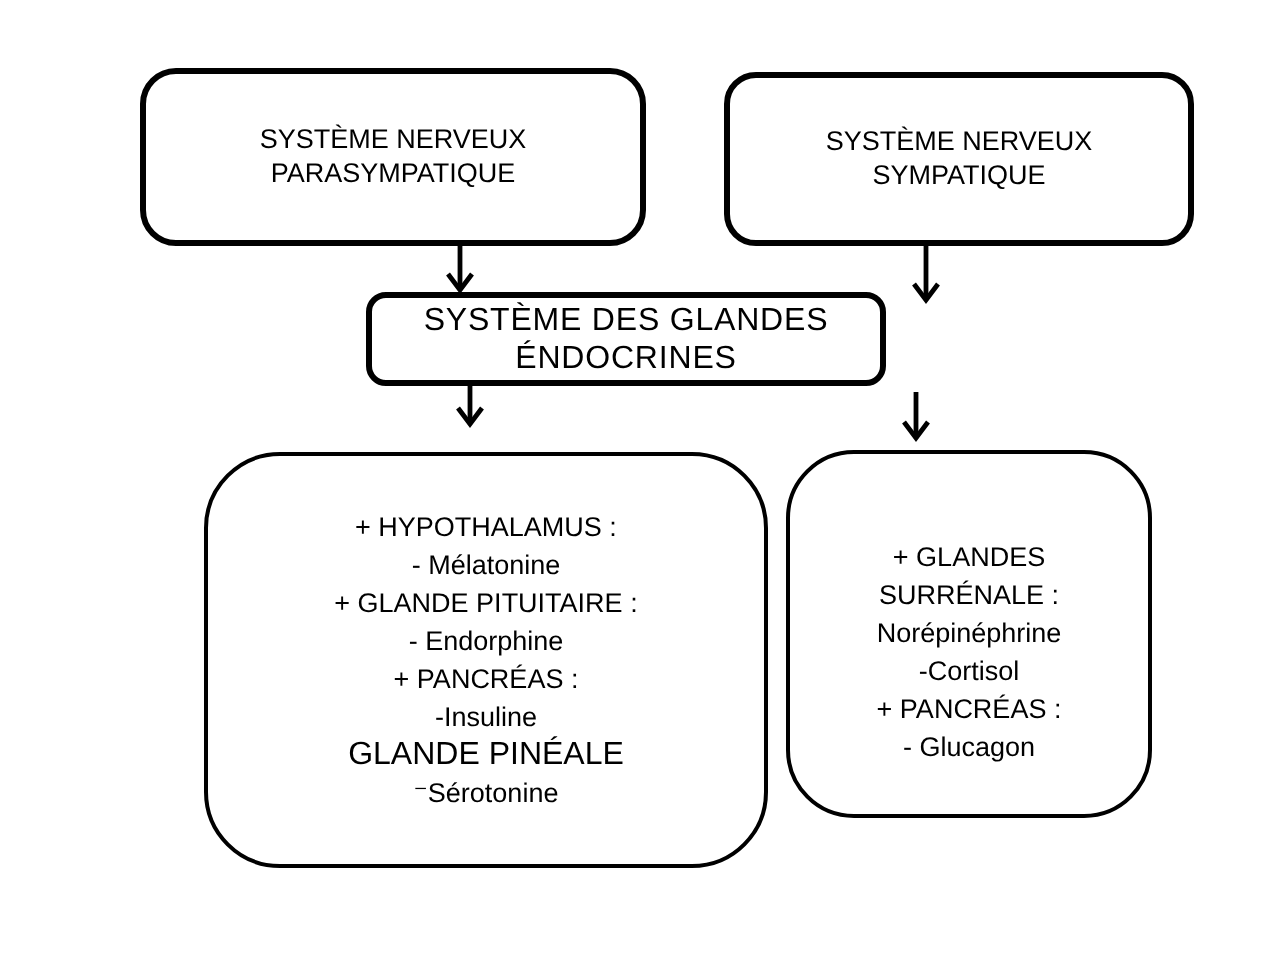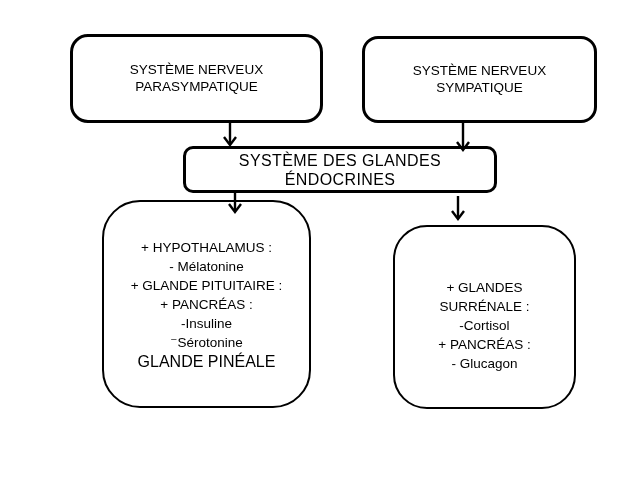--- a/index.html
+++ b/index.html
@@ -33,26 +33,26 @@
     left: 70px; top: 34px; width: 253px; height: 89px;
     border-radius: 18px;
     font-size: 13.5px; line-height: 16.5px;
   }
   #box-sympathetic {
     left: 362px; top: 36px; width: 235px; height: 87px;
     border-radius: 16px;
     font-size: 13.5px; line-height: 16.5px;
   }
   #box-endocrine {
-    left: 183px; top: 146px; width: 314px; height: 47px;
+    left: 183px; top: 146px; width: 260px; height: 47px;
     border-radius: 10px;
     font-size: 16px; line-height: 19px; letter-spacing: 0.4px;
   }
   #box-left-glands {
-    left: 102px; top: 200px; width: 209px; height: 208px;
+    left: 102px; top: 226px; width: 282px; height: 208px;
     border-radius: 38px; border-width: 2.5px;
     font-size: 13.5px; line-height: 19px; text-align: center;
   }
   #box-left-glands .emph { font-size: 16px; }
   #box-right-glands {
     left: 393px; top: 225px; width: 183px; height: 184px;
     border-radius: 34px; border-width: 2.5px;
     font-size: 13.5px; line-height: 19px;
     padding-top: 17px;
   }
@@ -85,29 +85,31 @@
 
   <div class="box" id="box-endocrine">
     <div class="line">SYSTÈME DES GLANDES</div>
     <div class="line">ÉNDOCRINES</div>
   </div>
 
   <div class="box" id="box-left-glands">
     <div class="line">+ HYPOTHALAMUS :</div>
     <div class="line">- Mélatonine</div>
     <div class="line">+ GLANDE PITUITAIRE :</div>
+    <div class="line">- Endorphine</div>
     <div class="line">+ PANCRÉAS :</div>
     <div class="line">-Insuline</div>
+    <div class="line emph">GLANDE PINÉALE</div>
     <div class="line">⁻Sérotonine</div>
-    <div class="line emph">GLANDE PINÉALE</div>
   </div>
 
   <div class="box" id="box-right-glands">
     <div class="line">+ GLANDES</div>
     <div class="line">SURRÉNALE :</div>
+    <div class="line">Norépinéphrine</div>
     <div class="line">-Cortisol</div>
     <div class="line">+ PANCRÉAS :</div>
     <div class="line">- Glucagon</div>
   </div>
 
   <svg class="arrows" viewBox="0 0 640 480" xmlns="http://www.w3.org/2000/svg">
     <g>
       <line x1="230" y1="122" x2="230" y2="143"></line>
       <path d="M224,137 L230,145 L236,137"></path>
     </g>

